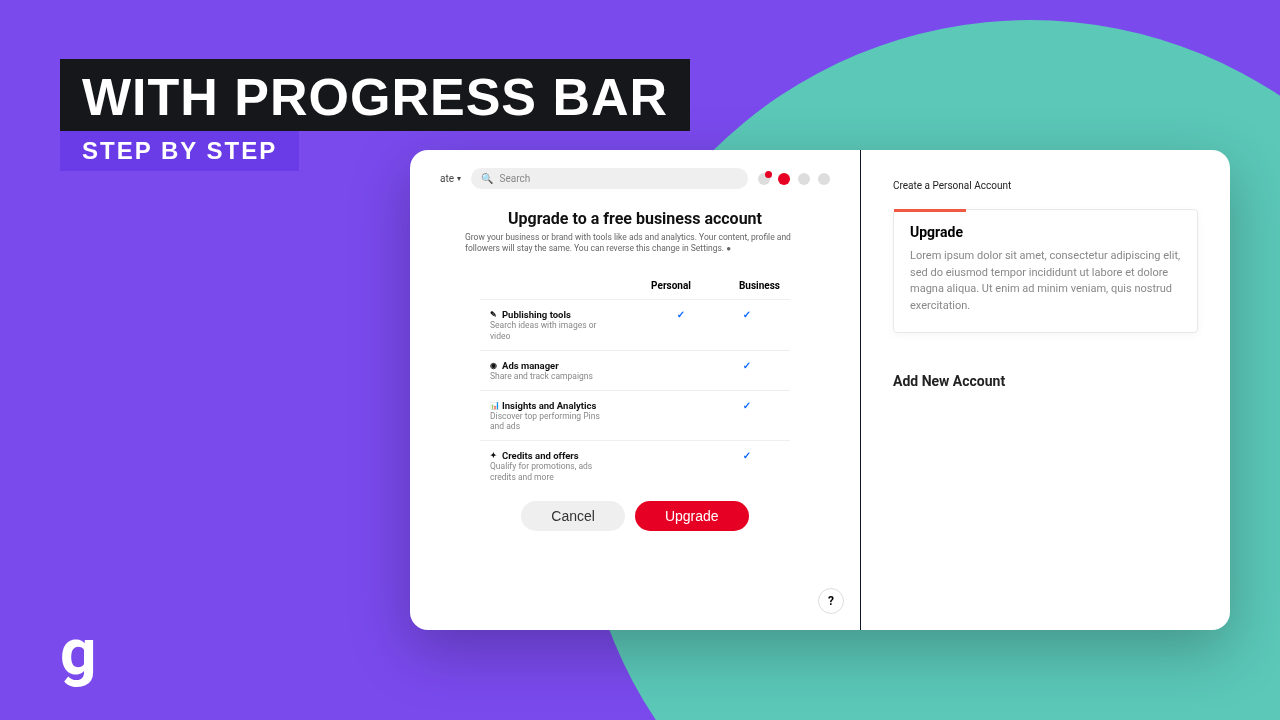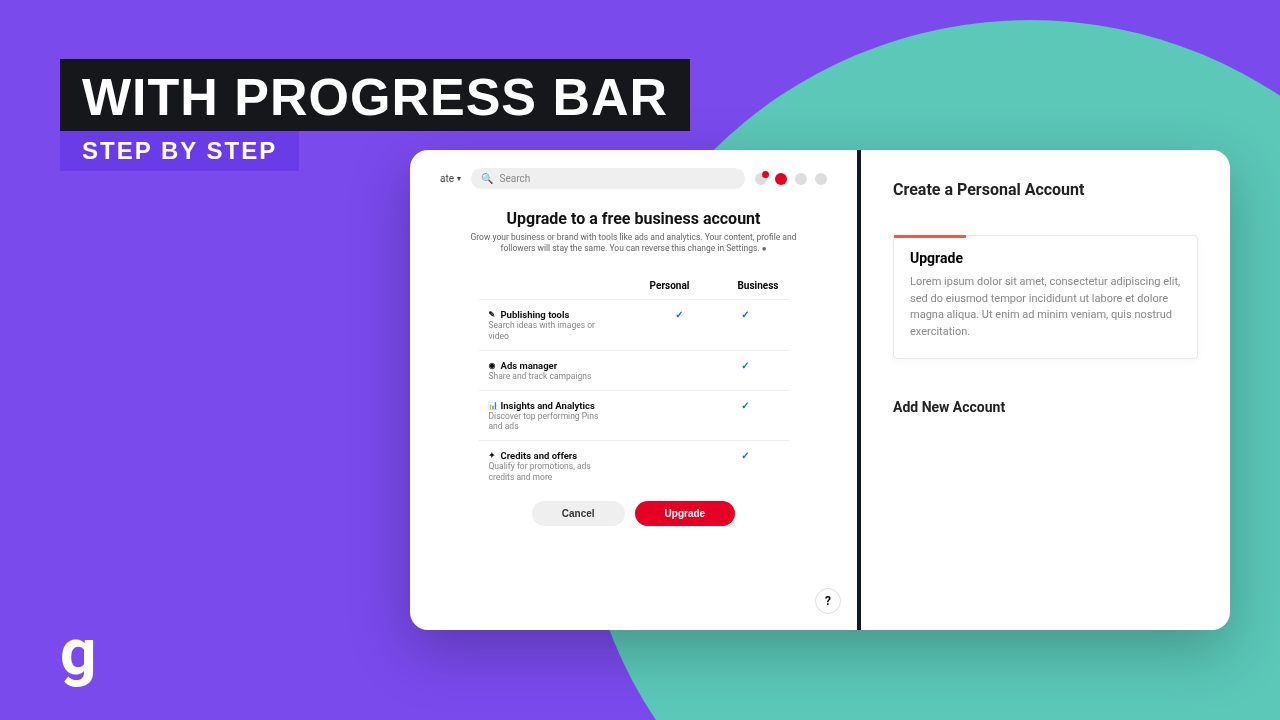--- a/index.html
+++ b/index.html
@@ -3,46 +3,46 @@
 <meta charset="utf-8">
 <style>
 * { margin: 0; padding: 0; box-sizing: border-box; }
 body { font-family: -apple-system, BlinkMacSystemFont, "Segoe UI", Roboto, Helvetica, Arial, sans-serif; width: 1280px; height: 720px; overflow: hidden; position: relative; background: #7a4aed; }
 .bg-teal { position: absolute; right: -200px; bottom: -200px; width: 900px; height: 900px; background: #5bc8b8; border-radius: 50%; }
 .headline { position: absolute; left: 60px; top: 40px; z-index: 10; }
 .headline .line { display: inline-block; background: #16171a; color: #fff; font-weight: 700; font-size: 52px; letter-spacing: 1px; padding: 8px 22px 4px 22px; font-family: "Arial Black", Arial, sans-serif; }
 .headline .sub { display: inline-block; background: #6a3ce8; color: #fff; font-weight: 700; font-size: 24px; letter-spacing: 2px; padding: 6px 22px; font-family: "Arial Black", Arial, sans-serif; margin-top: 0; }
 .logo { position: absolute; left: 60px; bottom: 30px; color: #fff; font-size: 64px; font-weight: 700; }
 .card { position: absolute; left: 410px; top: 150px; width: 820px; height: 480px; background: #fff; border-radius: 18px; box-shadow: 0 20px 60px rgba(0,0,0,0.25); display: flex; overflow: hidden; }
-.card-left { flex: 1 1 55%; padding: 18px 30px 18px 30px; position: relative; border-right: 4px solid #0f172a; }
+.card-left { flex: 1 1 55%; padding: 18px 30px 18px 30px; position: relative; border-right: 1px solid #0f172a; }
 .card-right { flex: 0 0 45%; padding: 30px 32px; }
 .topbar { display: flex; align-items: center; gap: 10px; margin-bottom: 20px; }
 .create-pill { font-size: 10px; color: #444; display: flex; align-items: center; gap: 3px; }
 .search-wrap { flex: 1; background: #efefef; border-radius: 14px; display: flex; align-items: center; padding: 5px 10px; font-size: 10px; color: #888; gap: 6px; }
 .top-icons { display: flex; align-items: center; gap: 8px; }
 .bell { width: 12px; height: 12px; background: #ddd; border-radius: 50%; position: relative; }
 .bell .dot { position: absolute; top: -2px; right: -2px; width: 7px; height: 7px; background: #e60023; border-radius: 50%; }
 .chat-ic { width: 12px; height: 12px; background: #e60023; border-radius: 50%; }
 .grey-ic { width: 12px; height: 12px; background: #ddd; border-radius: 50%; }
 .hero-h { text-align: center; font-size: 16px; font-weight: 700; color: #111; }
-.hero-p { text-align: center; font-size: 8.5px; color: #666; max-width: 340px; margin: 4px auto 20px; line-height: 1.3; }
+.hero-p { font-size: 8.5px; color: #666; max-width: 340px; margin: 4px auto 20px; line-height: 1.3; }
 .table { width: 310px; margin: 4px auto; }
 .thead { display: flex; justify-content: flex-end; gap: 48px; font-size: 10px; font-weight: 700; padding: 6px 10px 8px; }
 .trow { display: flex; align-items: flex-start; border-top: 1px solid #eee; padding: 9px 10px; }
 .tlabel { flex: 1; }
 .tlabel .t1 { font-size: 9.5px; font-weight: 700; color: #111; display: flex; align-items: center; gap: 4px; }
 .tlabel .t2 { font-size: 8.5px; color: #888; width: 120px; line-height: 1.2; }
 .tcell { width: 66px; text-align: center; color: #0a66ff; font-size: 10px; font-weight: 700; }
 .mini-icon { display: inline-block; width: 8px; font-size: 8px; }
 .btns { display: flex; gap: 10px; justify-content: center; margin-top: 10px; }
-.btn { font-size: 10px; font-weight: 700; padding: 7px 30px; border-radius: 16px; border: none; cursor: pointer; }
+.btn { font-size: 14px; font-weight: 400; padding: 7px 30px; border-radius: 16px; border: none; cursor: pointer; }
 .btn-cancel { background: #efefef; color: #333; }
 .btn-upgrade { background: #e60023; color: #fff; }
 .help { position: absolute; right: 16px; bottom: 16px; width: 26px; height: 26px; border-radius: 50%; border: 1px solid #ddd; display: flex; align-items: center; justify-content: center; font-size: 12px; font-weight: 700; cursor: pointer; }
-.right-h { font-size: 16px; font-weight: 700; color: #222; margin-bottom: 36px; }
+.right-h { font-size: 10px; font-weight: 400; color: #222; margin-bottom: 18px; }
 .step-card { border: 1px solid #e8e8e8; border-radius: 4px; padding: 14px 16px 18px; position: relative; margin-bottom: 40px; box-shadow: 0 2px 8px rgba(0,0,0,0.04); }
 .step-card::before { content: ""; position: absolute; left: 0; top: -1px; width: 72px; height: 3px; background: #f15a42; }
 .step-card h4 { font-size: 14px; font-weight: 700; margin-bottom: 8px; }
 .step-card p { font-size: 11px; color: #888; line-height: 1.5; }
 .right-h2 { font-size: 14px; font-weight: 700; color: #222; }
 </style>
 </head>
 <body>
 
 <div class="bg-teal"></div>

